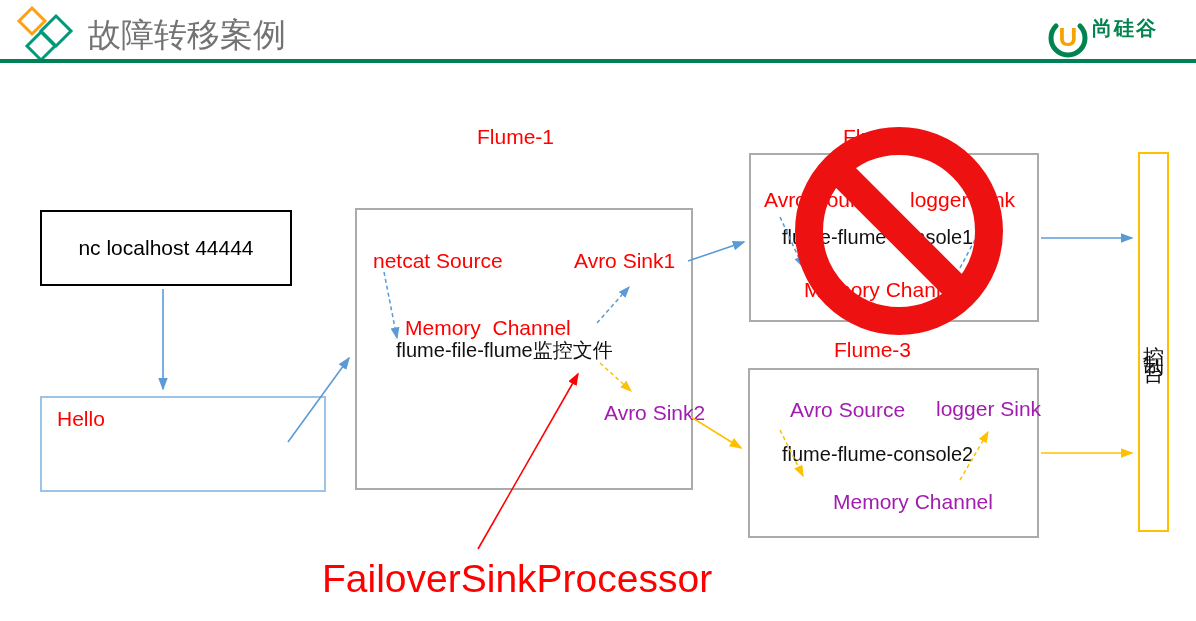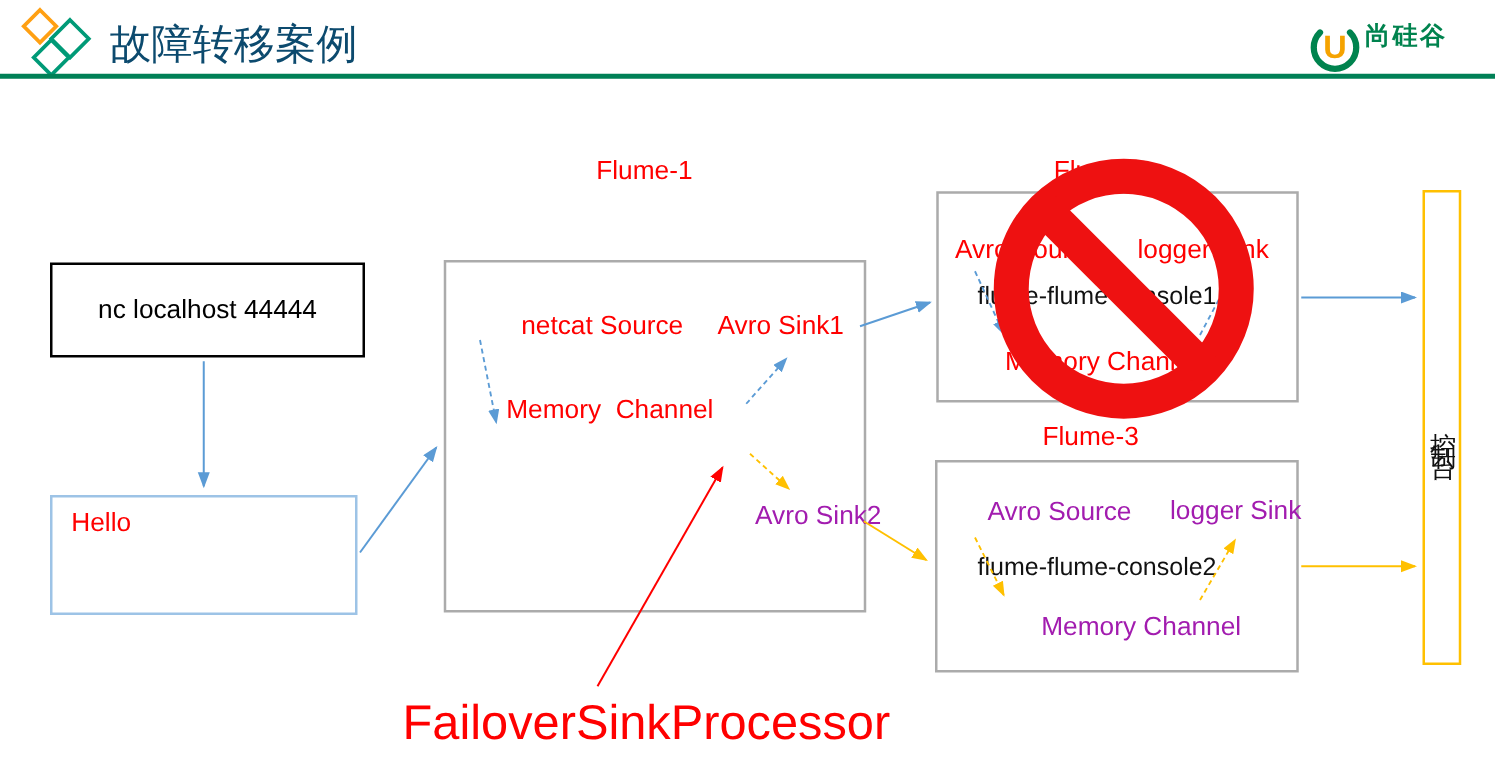--- a/index.html
+++ b/index.html
@@ -1,34 +1,34 @@
 <!DOCTYPE html>
 <html><head>
 <meta charset="utf-8">
 <style>
   html,body{margin:0;padding:0;background:#fff;}
   .slide{
     position:relative;width:1196px;height:621px;background:#ffffff;
     font-family:"Liberation Sans",sans-serif;overflow:hidden;
   }
   
-  .hdr-title{position:absolute;left:88px;top:13px;font-size:33px;color:#0c4a6e;white-space:nowrap;}
+  .hdr-title{position:absolute;left:88px;top:13px;font-size:33px;color:#737373;white-space:nowrap;}
   .hdr-line{position:absolute;left:0;top:59px;width:1196px;height:4px;background:#008056;}
   .brand-name{position:absolute;left:1092px;top:15px;font-size:20px;font-weight:700;color:#00834E;letter-spacing:2px;white-space:nowrap;}
   
   .lbl{position:absolute;white-space:nowrap;font-size:21px;line-height:1.1;}
   .red{color:#ff0000;}
   .yellow{color:#a21caf;margin-left:28px;}
   .black{color:#111111;}
   .pre{white-space:pre;}
   
   .box{position:absolute;background:#ffffff;box-sizing:border-box;}
   .nc-box{left:40px;top:210px;width:252px;height:76px;border:2px solid #000000;
           display:flex;align-items:center;justify-content:center;font-size:21px;color:#000;}
-  .hello-box{left:40px;top:396px;width:246px;height:96px;border:2px solid #9DC3E6;
+  .hello-box{left:40px;top:396px;width:286px;height:96px;border:2px solid #9DC3E6;
              padding:7px 0 0 15px;font-size:21px;line-height:28px;color:#ff0000;}
   .gray-box{border:2px solid #ABABAB;background:transparent;}
   .flume1-box{left:355px;top:208px;width:338px;height:282px;}
   .flume2-box{left:749px;top:153px;width:290px;height:169px;}
   .flume3-box{left:748px;top:368px;width:291px;height:170px;}
   .console-box{left:1138px;top:152px;width:31px;height:380px;border:2px solid #FFC000;
                display:flex;align-items:center;justify-content:center;}
   .console-text{writing-mode:vertical-lr;text-orientation:upright;font-size:21px;letter-spacing:8px;color:#111;}
   .processor{position:absolute;left:322px;top:557px;font-size:39px;color:#ff0000;white-space:nowrap;}
   svg.overlay{position:absolute;left:0;top:0;pointer-events:none;}
@@ -63,23 +63,24 @@
 
   <div class="box gray-box flume1-box"></div>
   <div class="box gray-box flume2-box"></div>
   <div class="box gray-box flume3-box"></div>
 
   <div class="box console-box">
     <div class="console-text">控制台</div>
   </div>
 
   <div class="lbl red" style="left:477px;top:125px;">Flume-1</div>
-  <div class="lbl red" style="left:373px;top:249px;margin-left:44px;">netcat Source</div>
+  <div class="lbl red" style="left:373px;top:249px;">netcat Source</div>
   <div class="lbl red" style="left:574px;top:249px;">Avro Sink1</div>
   <div class="lbl red pre" style="left:405px;top:316px;">Memory  Channel</div>
+  <div class="lbl black" style="left:396px;top:339px;font-size:20px;">flume-file-flume监控文件</div>
   <div class="lbl yellow" style="left:576px;top:401px;">Avro Sink2</div>
 
   <div class="lbl red" style="left:843px;top:125px;">Flume-2</div>
   <div class="lbl red" style="left:764px;top:188px;">Avro Source</div>
   <div class="lbl red" style="left:910px;top:188px;">logger Sink</div>
   <div class="lbl black" style="left:782px;top:226px;font-size:20px;">flume-flume-console1</div>
   <div class="lbl red" style="left:804px;top:278px;">Memory Channel</div>
 
   <div class="lbl red" style="left:834px;top:338px;">Flume-3</div>
   <div class="lbl yellow" style="left:762px;top:398px;">Avro Source</div>

